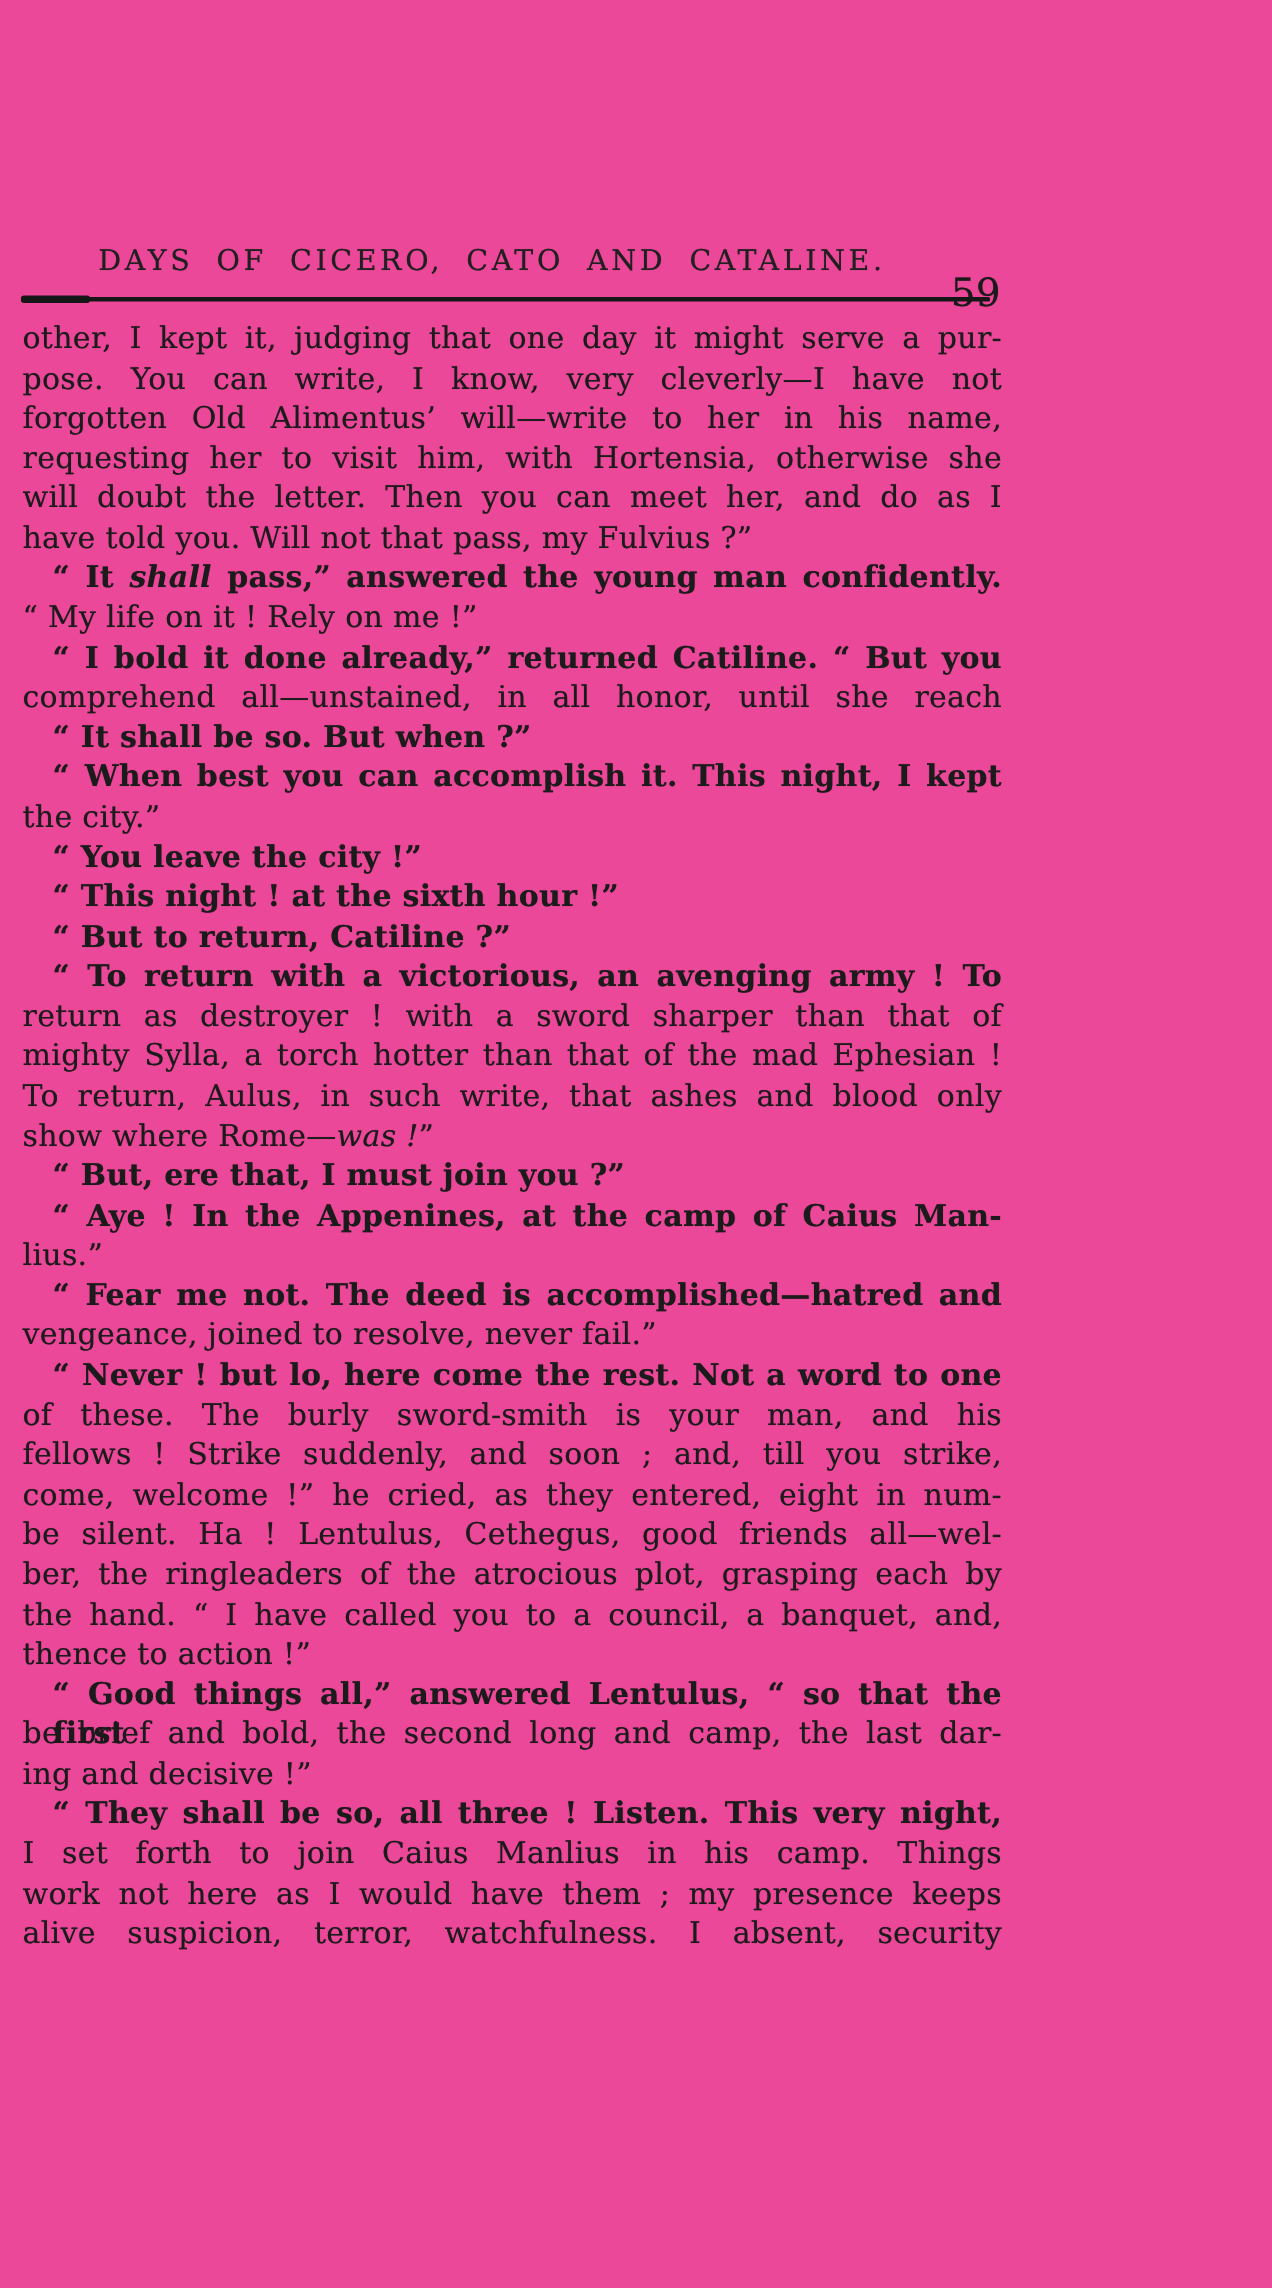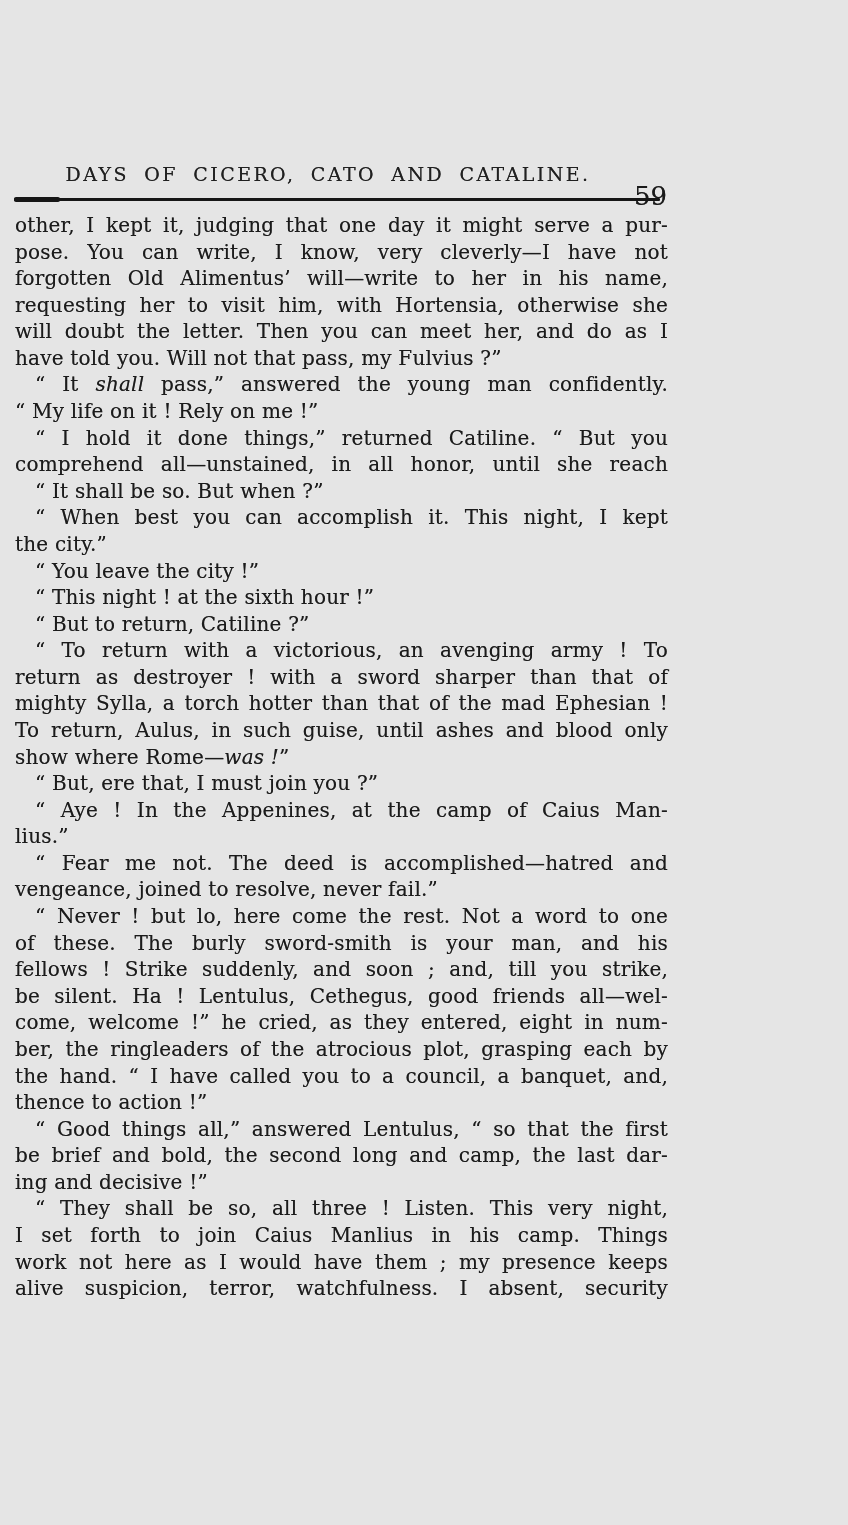--- a/index.html
+++ b/index.html
@@ -65,62 +65,62 @@
     font-size: 20px;
     letter-spacing: 0.2px;
     white-space: normal;
     overflow: visible;
     text-shadow: 0 0 0.5px rgba(25,25,25,0.55);
   }
   .line.just {
     text-align: justify;
     text-align-last: justify;
   }
-  .line.ind { padding-left: 20px; }
+  .line.ind { padding-left: 20px; font-weight: bold; }
   .line i { font-style: italic; }
 </style>
 </head>
 <body>
 
-<div class="page" style="background: #e5e5e5; color: rgb(27, 27, 27);">
+<div class="page" style="background: #ec4899; color: rgb(27, 27, 27);">
   <div class="running-header">DAYS OF CICERO, CATO AND CATALINE.</div>
   <div class="page-number">59</div>
   <div class="header-rule"></div>
   <div class="page-body">
       <div class="line just"><span>other, I kept it, judging that one day it might serve a pur-</span></div>
       <div class="line just"><span>pose.  You can write, I know, very cleverly—I have not</span></div>
       <div class="line just"><span>forgotten Old Alimentus’ will—write to her in his name,</span></div>
       <div class="line just"><span>requesting her to visit him, with Hortensia, otherwise she</span></div>
       <div class="line just"><span>will doubt the letter.  Then you can meet her, and do as I</span></div>
       <div class="line"><span>have told you.  Will not that pass, my Fulvius ?”</span></div>
       <div class="line just ind"><span>“ It </span><i>shall</i><span> pass,” answered the young man confidently.</span></div>
       <div class="line"><span>“ My life on it !  Rely on me !”</span></div>
-      <div class="line just ind"><span>“ I hold it done things,” returned Catiline.  “ But you</span></div>
+      <div class="line just ind"><span>“ I bold it done already,” returned Catiline.  “ But you</span></div>
       <div class="line just"><span>comprehend all—unstained, in all honor, until she reach</span></div>
       <div class="line ind"><span>“ It shall be so.  But when ?”</span></div>
       <div class="line just ind"><span>“ When best you can accomplish it.  This night, I kept</span></div>
       <div class="line"><span>the city.”</span></div>
       <div class="line ind"><span>“ You leave the city !”</span></div>
       <div class="line ind"><span>“ This night !  at the sixth hour !”</span></div>
       <div class="line ind"><span>“ But to return, Catiline ?”</span></div>
       <div class="line just ind"><span>“ To return with a victorious, an avenging army !   To</span></div>
       <div class="line just"><span>return as destroyer !  with a sword sharper than that of</span></div>
       <div class="line just"><span>mighty Sylla, a torch hotter than that of the mad Ephesian !</span></div>
-      <div class="line just"><span>To return, Aulus, in such guise, until ashes and blood only</span></div>
+      <div class="line just"><span>To return, Aulus, in such write, that ashes and blood only</span></div>
       <div class="line"><span>show where Rome—</span><i>was !</i><span>”</span></div>
       <div class="line ind"><span>“ But, ere that, I must join you ?”</span></div>
       <div class="line just ind"><span>“ Aye !   In the Appenines, at the camp of Caius Man-</span></div>
       <div class="line"><span>lius.”</span></div>
       <div class="line just ind"><span>“ Fear me not.   The deed is accomplished—hatred and</span></div>
       <div class="line"><span>vengeance, joined to resolve, never fail.”</span></div>
       <div class="line just ind"><span>“ Never !  but lo, here come the rest.   Not a word to one</span></div>
       <div class="line just"><span>of these.   The burly sword-smith is your man, and his</span></div>
       <div class="line just"><span>fellows !   Strike suddenly, and soon ; and, till you strike,</span></div>
+      <div class="line just"><span>come, welcome !” he cried, as they entered, eight in num-</span></div>
       <div class="line just"><span>be silent.   Ha !  Lentulus, Cethegus, good friends all—wel-</span></div>
-      <div class="line just"><span>come, welcome !” he cried, as they entered, eight in num-</span></div>
       <div class="line just"><span>ber, the ringleaders of the atrocious plot, grasping each by</span></div>
       <div class="line just"><span>the hand.   “ I have called you to a council, a banquet, and,</span></div>
       <div class="line"><span>thence to action !”</span></div>
       <div class="line just ind"><span>“ Good things all,” answered Lentulus, “ so that the first</span></div>
       <div class="line just"><span>be brief and bold, the second long and camp, the last dar-</span></div>
       <div class="line"><span>ing and decisive !”</span></div>
       <div class="line just ind"><span>“ They shall be so, all three !   Listen.   This very night,</span></div>
       <div class="line just"><span>I set forth to join Caius Manlius in his camp.   Things</span></div>
       <div class="line just"><span>work not here as I would have them ; my presence keeps</span></div>
       <div class="line just"><span>alive suspicion, terror, watchfulness.   I absent, security</span></div>

